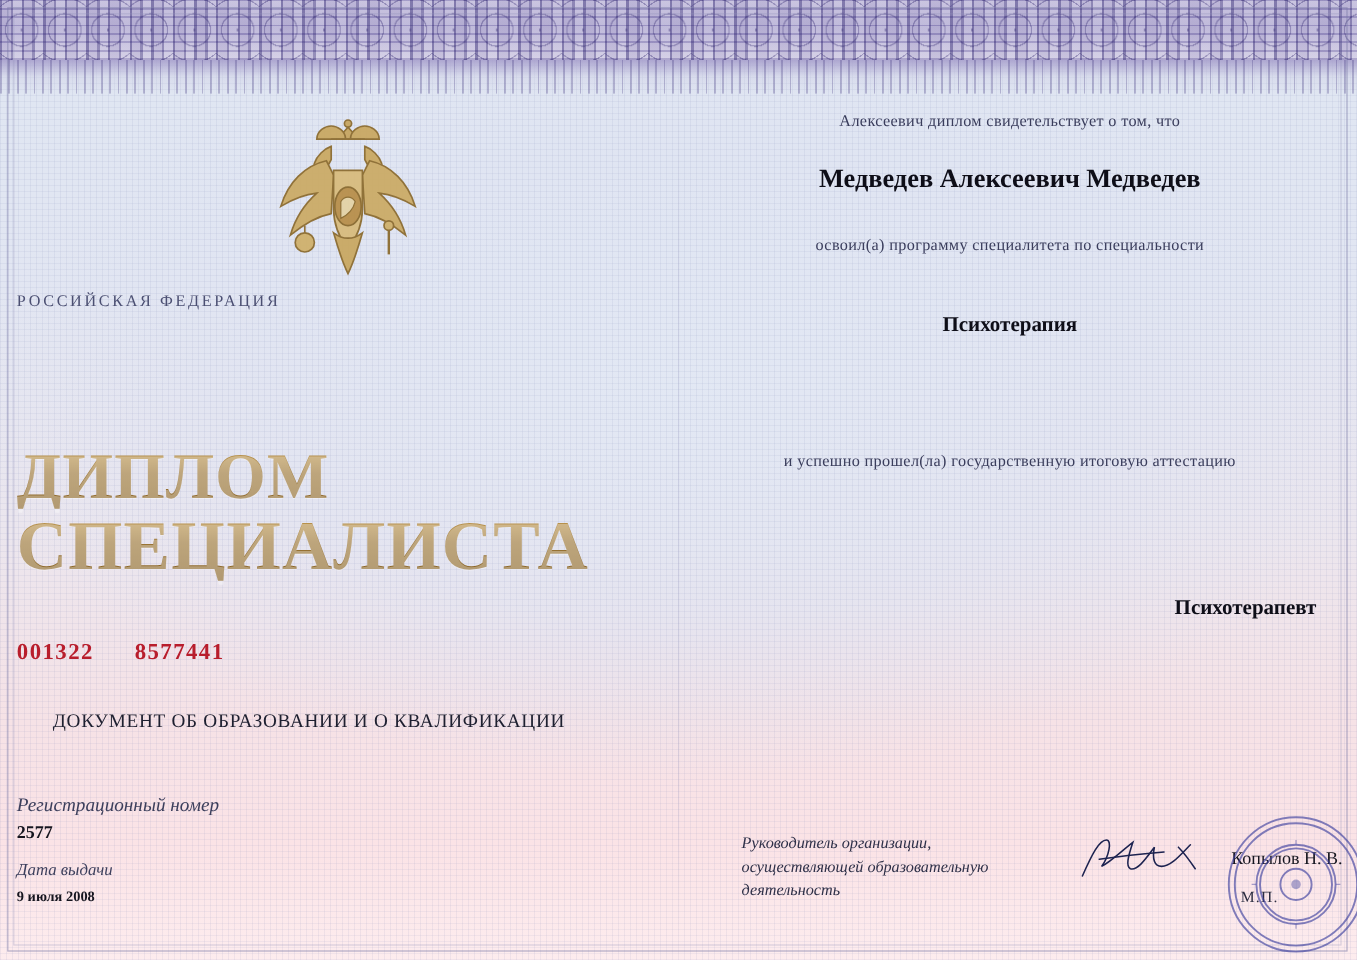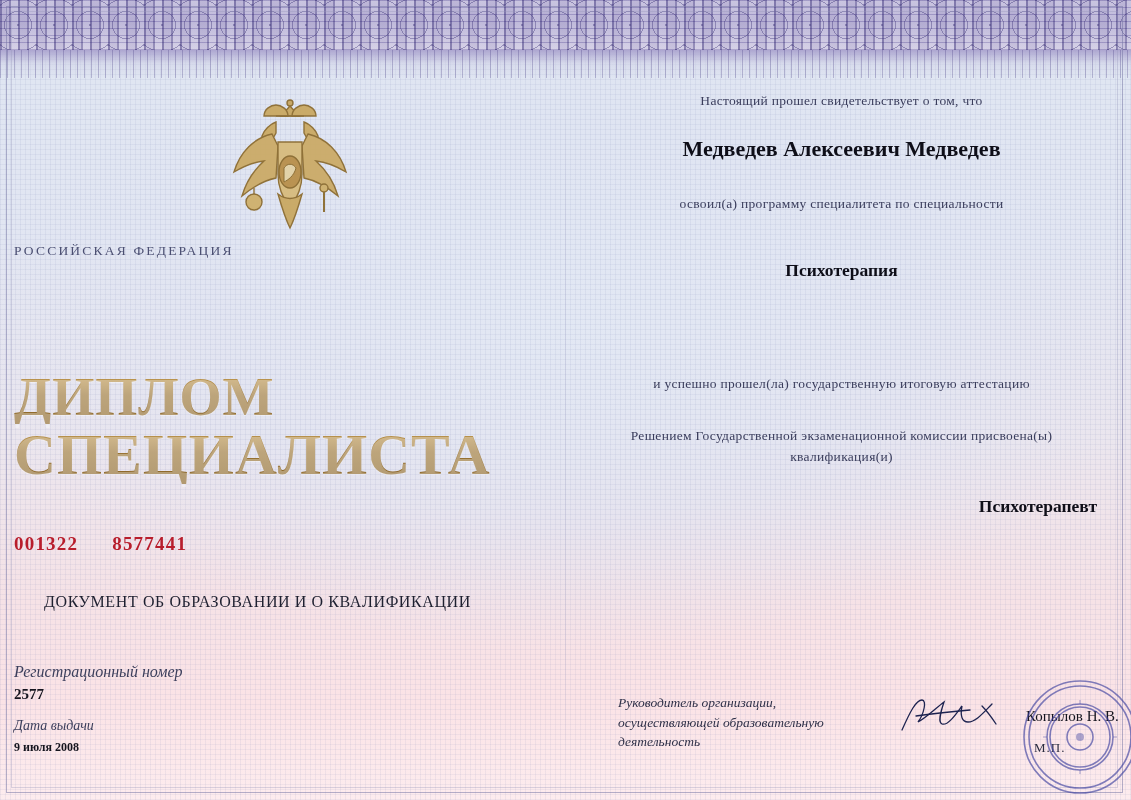--- a/index.html
+++ b/index.html
@@ -361,26 +361,25 @@
     </div>
 
     <div class="doc-type">ДОКУМЕНТ ОБ ОБРАЗОВАНИИ И О КВАЛИФИКАЦИИ</div>
     <div class="reg-label">Регистрационный номер</div>
     <div class="reg-value">2577</div>
     <div class="date-label">Дата выдачи</div>
     <div class="date-value">9 июля 2008</div>
   </div>
 
   <div class="right-col">
-    <div class="r-intro">Настоящий прошел свидетельствует о том, что</div>
+    <div class="r-intro">Алексеевич диплом свидетельствует о том, что</div>
     <div class="r-name">Медведев Алексеевич Медведев</div>
     <div class="r-line2">освоил(а) программу специалитета по специальности</div>
     <div class="r-speciality">Психотерапия</div>
     <div class="r-line3">и успешно прошел(ла) государственную итоговую аттестацию</div>
-    <div class="r-line4">Решением Государственной экзаменационной комиссии присвоена(ы) квалификация(и)</div>
     <div class="r-qualification">Психотерапевт</div>
 
     <div class="sign-block">Руководитель организации, осуществляющей образовательную деятельность</div>
 
     <div class="signature">
       <svg viewBox="0 0 110 50" width="110" height="50" aria-hidden="true">
         <g fill="none" stroke="#1d2350" stroke-width="1.3" stroke-linecap="round">
           <path d="M6 40 C14 22 20 10 26 10 C31 10 28 24 22 32 C30 28 40 18 48 12 C44 24 42 32 46 34 C52 36 60 24 66 16 C64 26 66 32 72 32 C80 32 88 22 96 14"></path>
           <path d="M20 26 C34 24 52 22 74 20"></path>
           <path d="M86 16 C92 22 96 28 100 34"></path>

